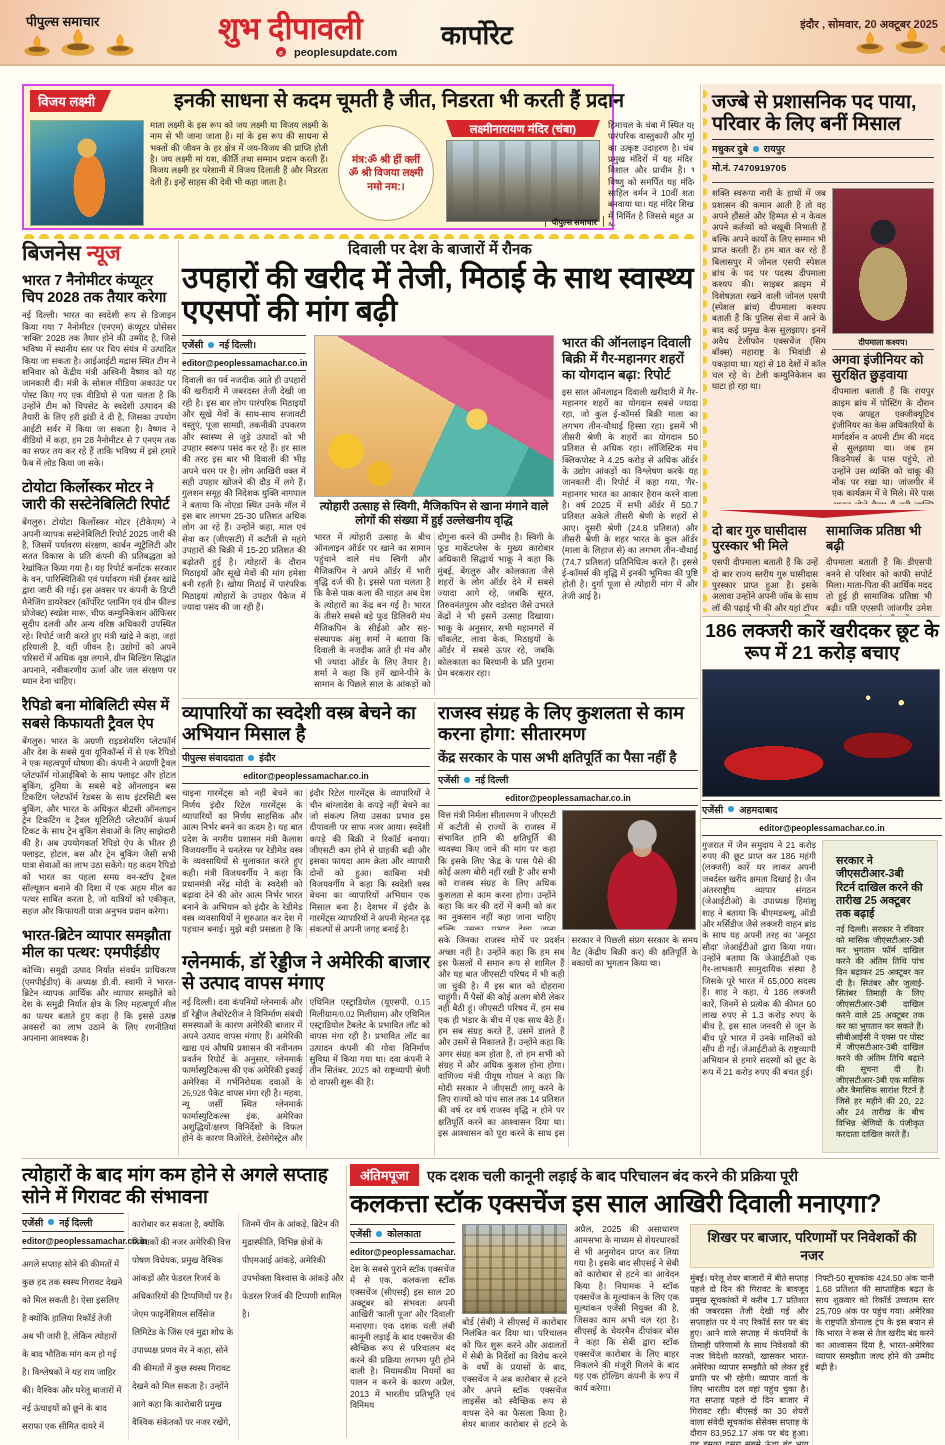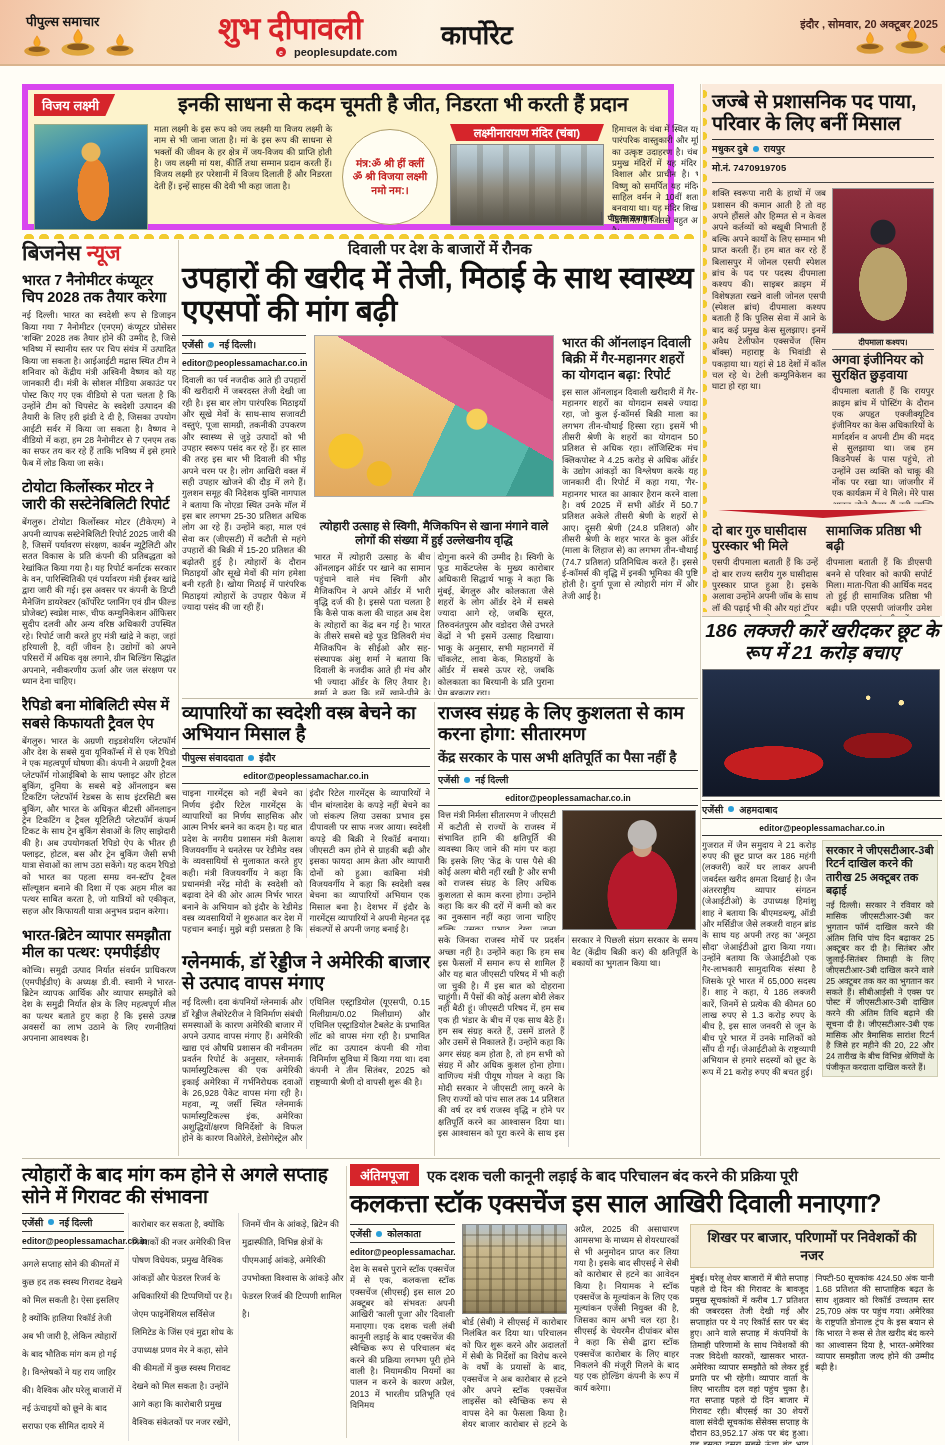--- a/index.html
+++ b/index.html
@@ -17,21 +17,21 @@
   .site{left:276px;top:46px;font-size:11px;font-weight:bold;color:#222;display:flex;align-items:center;gap:8px;}
   .site-icon{width:10px;height:10px;border-radius:50%;background:#d6252b;color:#fff;font-size:7px;
     display:inline-flex;align-items:center;justify-content:center;font-weight:bold;}
   .section-title{left:382px;top:16px;width:190px;text-align:center;font-size:26px;font-weight:bold;color:#141414;}
   .dateline{left:700px;top:16px;width:238px;text-align:right;font-size:11px;font-weight:bold;color:#46231e;}
   .diyas{display:flex;align-items:flex-end;gap:2px;}
   .diya-left{left:20px;top:26px;}
   .diya-right{left:852px;top:24px;}
 
   
-  .feature{left:22px;top:84px;width:652px;height:146px;background:#fdf3cc;border:6px solid #d946ef;box-sizing:border-box;}
+  .feature{left:22px;top:84px;width:592px;height:146px;background:#fdf3cc;border:2px solid #d946ef;box-sizing:border-box;}
   .feature-label{position:absolute;left:6px;top:4px;background:#d6252b;color:#fff;font-size:13px;font-weight:bold;
     padding:2px 16px 2px 8px;clip-path:polygon(0 0,100% 0,88% 100%,0 100%);}
   .feature-head{position:absolute;left:150px;top:3px;width:520px;font-size:20px;font-weight:bold;line-height:1.1;color:#141414;}
   .feature-row{position:absolute;left:6px;top:34px;width:664px;height:106px;display:flex;gap:6px;overflow:hidden;}
   .goddess{width:112px;height:104px;flex:none;border:1px solid #9a8; 
     background:
       radial-gradient(circle 10px at 50% 26%,#e8b65a 0 9px,rgba(0,0,0,0) 10px),
       radial-gradient(ellipse 26px 52px at 52% 62%,#e8842d 0 60%,rgba(0,0,0,0) 61%),
       linear-gradient(160deg,#6db3a0 0%,#3f8fae 30%,#2e6e8e 55%,#1f4d5e 100%);}
   .feature-body{width:178px;flex:none;}
@@ -95,58 +95,58 @@
   .email{font-size:8.5px;font-weight:bold;text-align:center;border-bottom:1px solid #333;padding:2px 0;margin-bottom:4px;}
   .m-center{width:240px;flex:none;}
   .gifts-photo{width:240px;height:162px;border:1px solid #aaa;box-sizing:border-box;
     background:
       radial-gradient(circle 18px at 13% 72%,#f6c42e 0 17px,rgba(0,0,0,0) 18px),
       radial-gradient(circle 13px at 27% 86%,#f0b82a 0 12px,rgba(0,0,0,0) 13px),
       radial-gradient(circle 11px at 68% 52%,#f6d05a 0 10px,rgba(0,0,0,0) 11px),
       linear-gradient(30deg,rgba(0,0,0,0) 58%,#d8608f 58% 78%,#c84f80 78%),
       linear-gradient(115deg,rgba(0,0,0,0) 55%,#58b8ac 55% 85%,#3e9e92 85%),
       linear-gradient(180deg,#f3d9a8 0%,#eec27c 45%,#e2a85c 100%);}
-  .m-caption{font-size:11.5px;font-weight:bold;text-align:center;line-height:1.25;margin:22px 0 4px;}
+  .m-caption{font-size:11.5px;font-weight:bold;text-align:center;line-height:1.25;margin:2px 0 4px;}
   .m-mid-body{column-count:2;column-gap:7px;column-rule:1px solid #ccc;column-fill:auto;height:168px;overflow:hidden;}
   .m-right{width:136px;flex:none;}
   .m-sub-head{font-size:13px;font-weight:bold;line-height:1.22;margin-bottom:4px;}
 
   
   .midleft{left:182px;top:702px;width:248px;}
   .tr-head,.gl-head,.si-head{font-size:18.5px;font-weight:bold;line-height:1.14;color:#111;margin-bottom:4px;}
   .tr-body,.gl-body{column-count:2;column-gap:7px;column-rule:1px solid #ccc;column-fill:auto;overflow:hidden;margin-top:3px;}
   .tr-body{height:150px;}
   .gl-head{margin-top:13px;}
-  .gl-body{height:152px;}
+  .gl-body{height:152px;font-family:Liberation Serif, serif;}
   .midc{left:438px;top:702px;width:260px;}
   .si-sub{font-size:13.5px;font-weight:bold;margin:2px 0 4px;}
   .si-top{display:flex;gap:6px;margin-top:2px;}
   .si-text{width:118px;flex:none;height:120px;overflow:hidden;}
   .sita-photo{width:134px;height:120px;flex:none;border:1px solid #888;box-sizing:border-box;
     background:
       radial-gradient(circle 15px at 60% 20%,#bdb8b4 0 14px,rgba(0,0,0,0) 15px),
       radial-gradient(circle 10px at 60% 31%,#c9a183 0 9px,rgba(0,0,0,0) 10px),
       radial-gradient(ellipse 46px 62px at 60% 72%,#b5192b 0 75%,rgba(0,0,0,0) 76%),
       linear-gradient(135deg,#4a3626 0%,#2e2118 70%);}
   .si-bottom{column-count:2;column-gap:7px;column-rule:1px solid #ccc;column-fill:auto;height:212px;overflow:hidden;margin-top:5px;}
 
   
   .cars{left:702px;top:620px;width:240px;}
-  .cars-head{font-size:19px;font-weight:bold;line-height:1.15;text-align:center;color:#111;margin-bottom:5px;font-style:italic;}
+  .cars-head{font-size:19px;font-weight:bold;line-height:1.15;text-align:center;color:#111;margin-bottom:5px;}
   .cars-photo{width:238px;height:128px;border:1px solid #777;box-sizing:border-box;
     background:
       radial-gradient(circle 3px at 84% 26%,#ffe9a0 0 2.5px,rgba(0,0,0,0) 3px),
       radial-gradient(circle 2.5px at 70% 22%,#ffe9a0 0 2px,rgba(0,0,0,0) 2.5px),
       radial-gradient(ellipse 58px 20px at 30% 74%,#c41e20 0 85%,rgba(0,0,0,0) 86%),
       radial-gradient(ellipse 40px 15px at 74% 60%,#8f1418 0 85%,rgba(0,0,0,0) 86%),
       linear-gradient(180deg,#23304a 0%,#1a2438 45%,#111726 100%);}
   .cars-cols{display:flex;gap:6px;margin-top:3px;}
   .c-left{width:114px;flex:none;height:332px;overflow:hidden;}
   .c-right{width:116px;flex:none;}
-  .gstr-box{background:#edeedd;border:1px solid #cfcdb2;padding:3px;margin-bottom:5px;}
+  .gstr-box{background:#edeedd;border:1px solid #cfcdb2;padding:13px;margin-bottom:5px;}
   .gstr-title{font-size:11px;font-weight:bold;line-height:1.22;margin-bottom:3px;}
   .gstr-body{font-size:8.3px;line-height:1.3;text-align:justify;}
   .c-right-rest{height:84px;overflow:hidden;}
 
   
   .gold{left:22px;top:1164px;width:322px;}
   .gold-head{font-size:19px;font-weight:bold;line-height:1.15;color:#111;margin-bottom:5px;}
   .gold-cols{column-count:3;column-gap:8px;column-rule:1px solid #ddd;column-fill:auto;height:228px;overflow:hidden;}
 
   .csewrap{left:350px;top:1164px;width:590px;}

